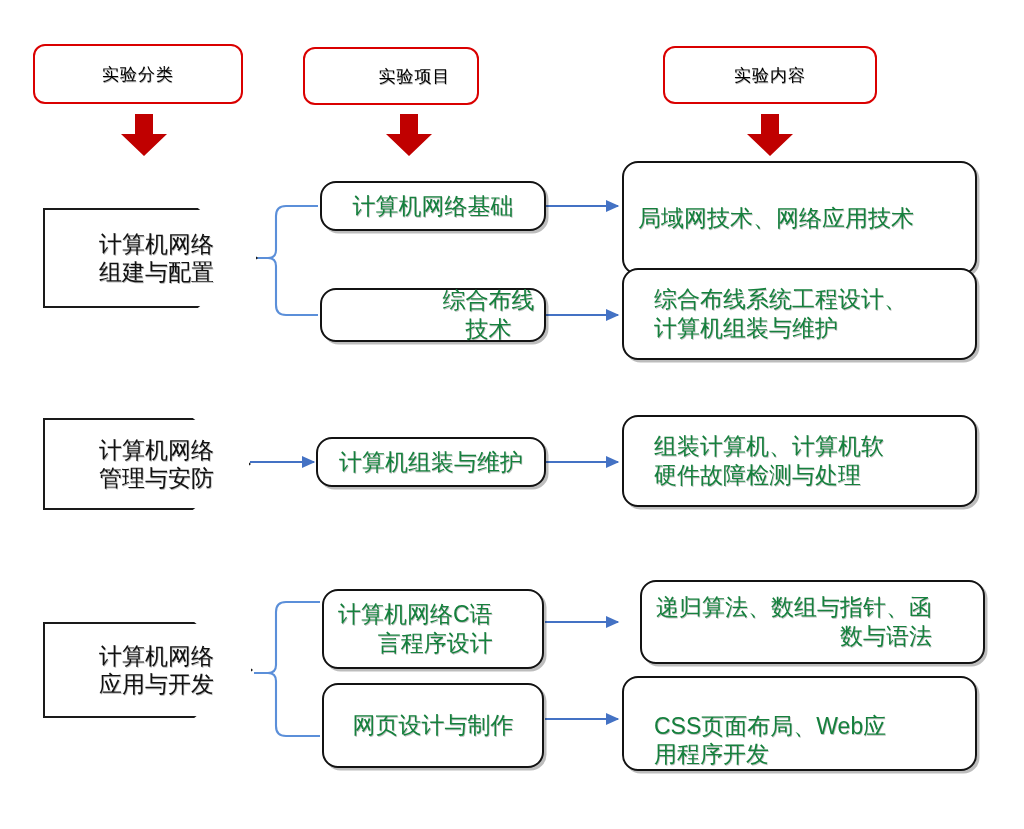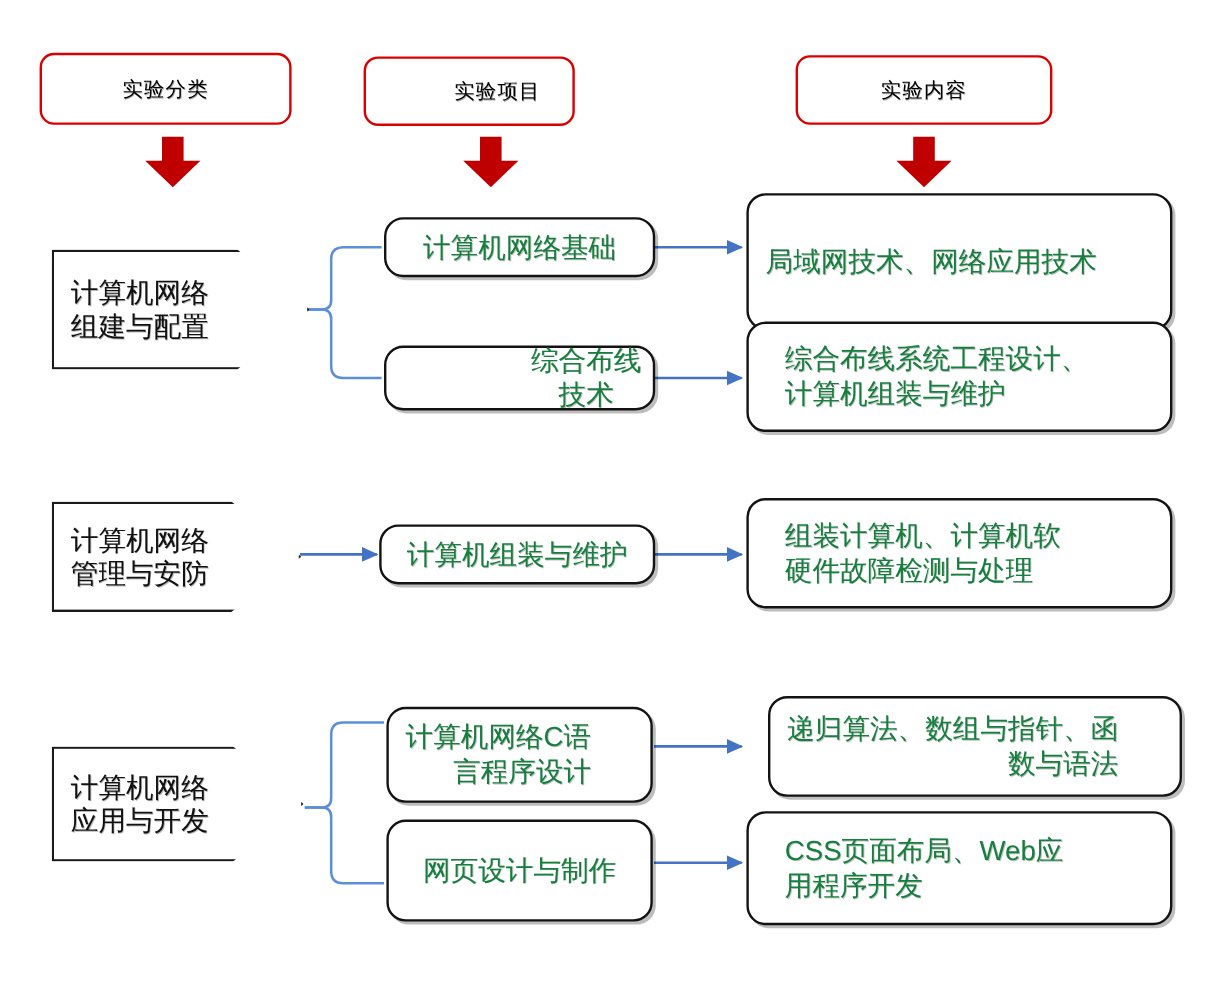--- a/index.html
+++ b/index.html
@@ -49,20 +49,21 @@
     position: absolute;
     box-sizing: border-box;
     background: #ffffff;
     border: 2.2px solid #1a1a1a;
     display: flex;
     align-items: center;
     justify-content: flex-start;
     -webkit-clip-path: polygon(0 0, 72% 0, 100% 50%, 72% 100%, 0 100%);
     clip-path: polygon(0 0, 72% 0, 100% 50%, 72% 100%, 0 100%);
     filter: drop-shadow(1.5px 1.5px 0.5px rgba(0,0,0,0.30));
+    padding-left: 40px;
   }
   .pentagon .ptext {
     font-size: 23px;
     line-height: 1.22;
     padding-left: 14px;
     white-space: pre-line;
     color: #111111;
     text-shadow: 0.7px 0.7px 0 rgba(0,0,0,0.28);
   }
 
@@ -183,18 +184,18 @@
 言程序设计</span>
   </div>
   <div class="rbox center" style="left:322px; top:683px; width:222px; height:85px;">
     <span class="btext">网页设计与制作</span>
   </div>
 
   <div class="rbox leftpad" style="left:640px; top:580px; width:345px; height:84px;text-align:right;">
     <span class="btext">递归算法、数组与指针、函
 数与语法</span>
   </div>
-  <div class="rbox midpad" style="left:622px; top:676px; width:355px; height:95px;">
+  <div class="rbox midpad" style="left:622px; top:676px; width:355px; height:95px;align-items:flex-end;">
     <span class="btext">CSS页面布局、Web应
 用程序开发</span>
   </div>
 
 </div>
 
 </body></html>

